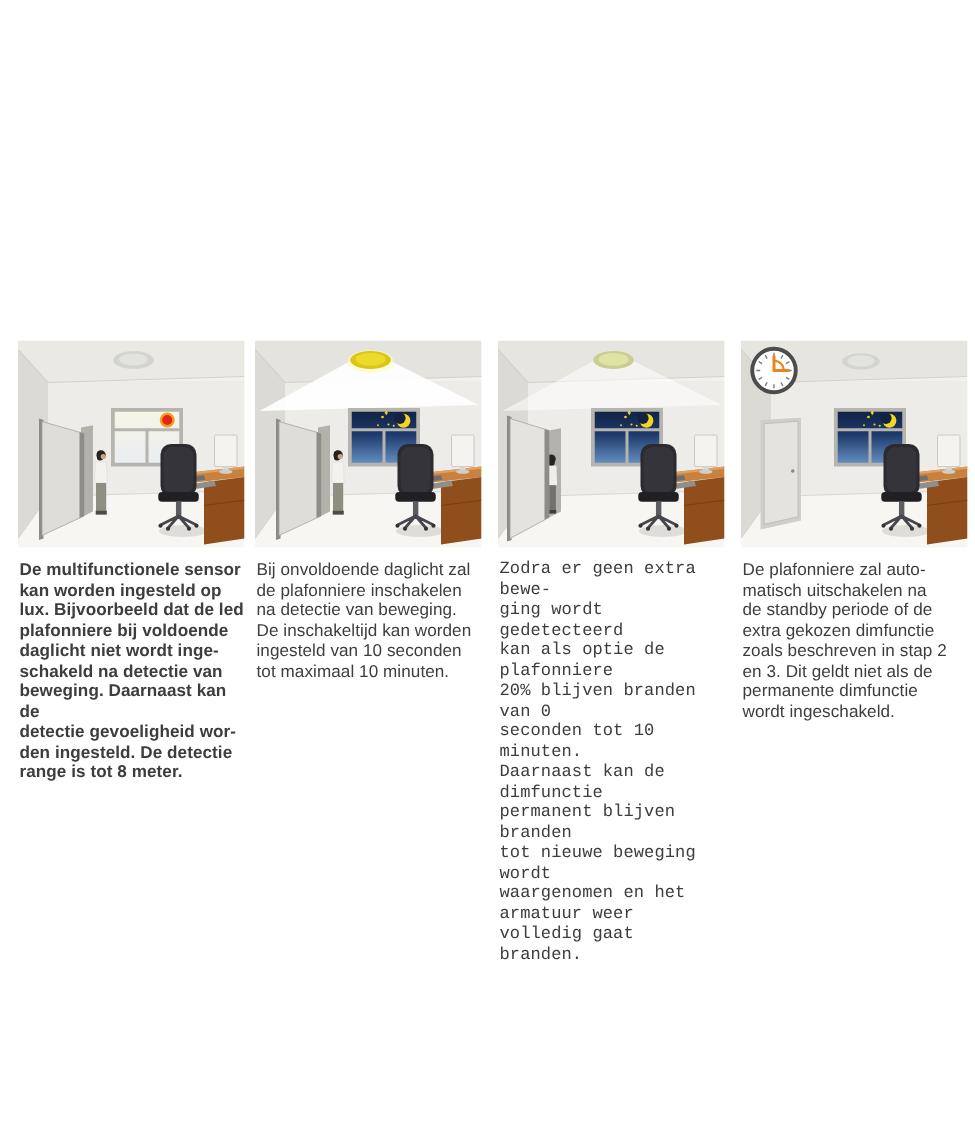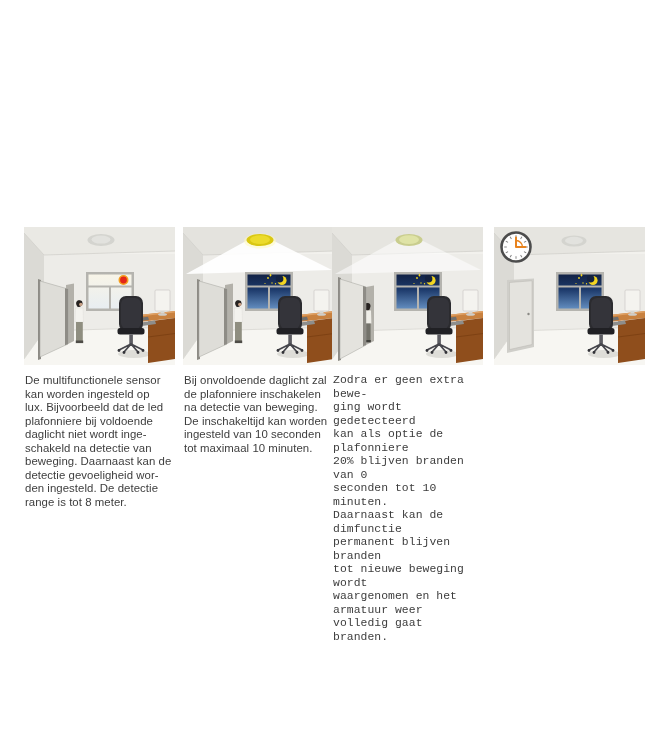--- a/index.html
+++ b/index.html
@@ -2,22 +2,22 @@
 <html><head>
 <meta charset="utf-8">
 <style>
   html,body { margin:0; padding:0; }
   body {
     width:650px; height:750px; background:#ffffff; position:relative;
     font-family:"Liberation Sans", sans-serif; overflow:hidden;
   }
   .sheet { position:absolute; inset:0; background:#ffffff; }
   .step { position:absolute; top:227px; width:151px; }
-  .step-1 { left:24px; }
-  .step-2 { left:183px; }
+  .step-1 { left:12px;font-weight:bold; }
+  .step-2 { left:170px; }
   .step-3 { left:332px;font-family:Liberation Mono, monospace; }
   .step-4 { left:494px; }
   .scene { display:block; width:151px; height:138px; }
   .step-text {
     margin:9px 0 0 1px;
     font-size:11.4px; line-height:13.5px; color:#3d3d3d;
     white-space:pre-line; letter-spacing:0.05px;
   }
 </style>
 </head>
@@ -354,15 +354,23 @@
           <line x1="22" y1="8.2" x2="22" y2="10.8" transform="rotate(210 22 20)"></line>
           <line x1="22" y1="8.2" x2="22" y2="10.8" transform="rotate(240 22 20)"></line>
           <line x1="22" y1="8.2" x2="22" y2="10.8" transform="rotate(270 22 20)"></line>
           <line x1="22" y1="8.2" x2="22" y2="10.8" transform="rotate(300 22 20)"></line>
           <line x1="22" y1="8.2" x2="22" y2="10.8" transform="rotate(330 22 20)"></line>
         </g>
         <path d="M22,20 L22,10.5 M22,20 L31.5,20" fill="none" stroke-width="2" stroke-linecap="round" stroke="#e8831d"></path>
         <path d="M22,13.5 A6.5,6.5 0 0 1 28.5,20" fill="none" stroke-width="1.4" stroke="#e8831d"></path>
       </g>
     </svg>
+    <p class="step-text">De plafonniere zal auto-
+matisch uitschakelen na
+de standby periode of de
+extra gekozen dimfunctie
+zoals beschreven in stap 2
+en 3. Dit geldt niet als de
+permanente dimfunctie
+wordt ingeschakeld.</p>
   </div>
 
 </div>
 
 </body></html>

